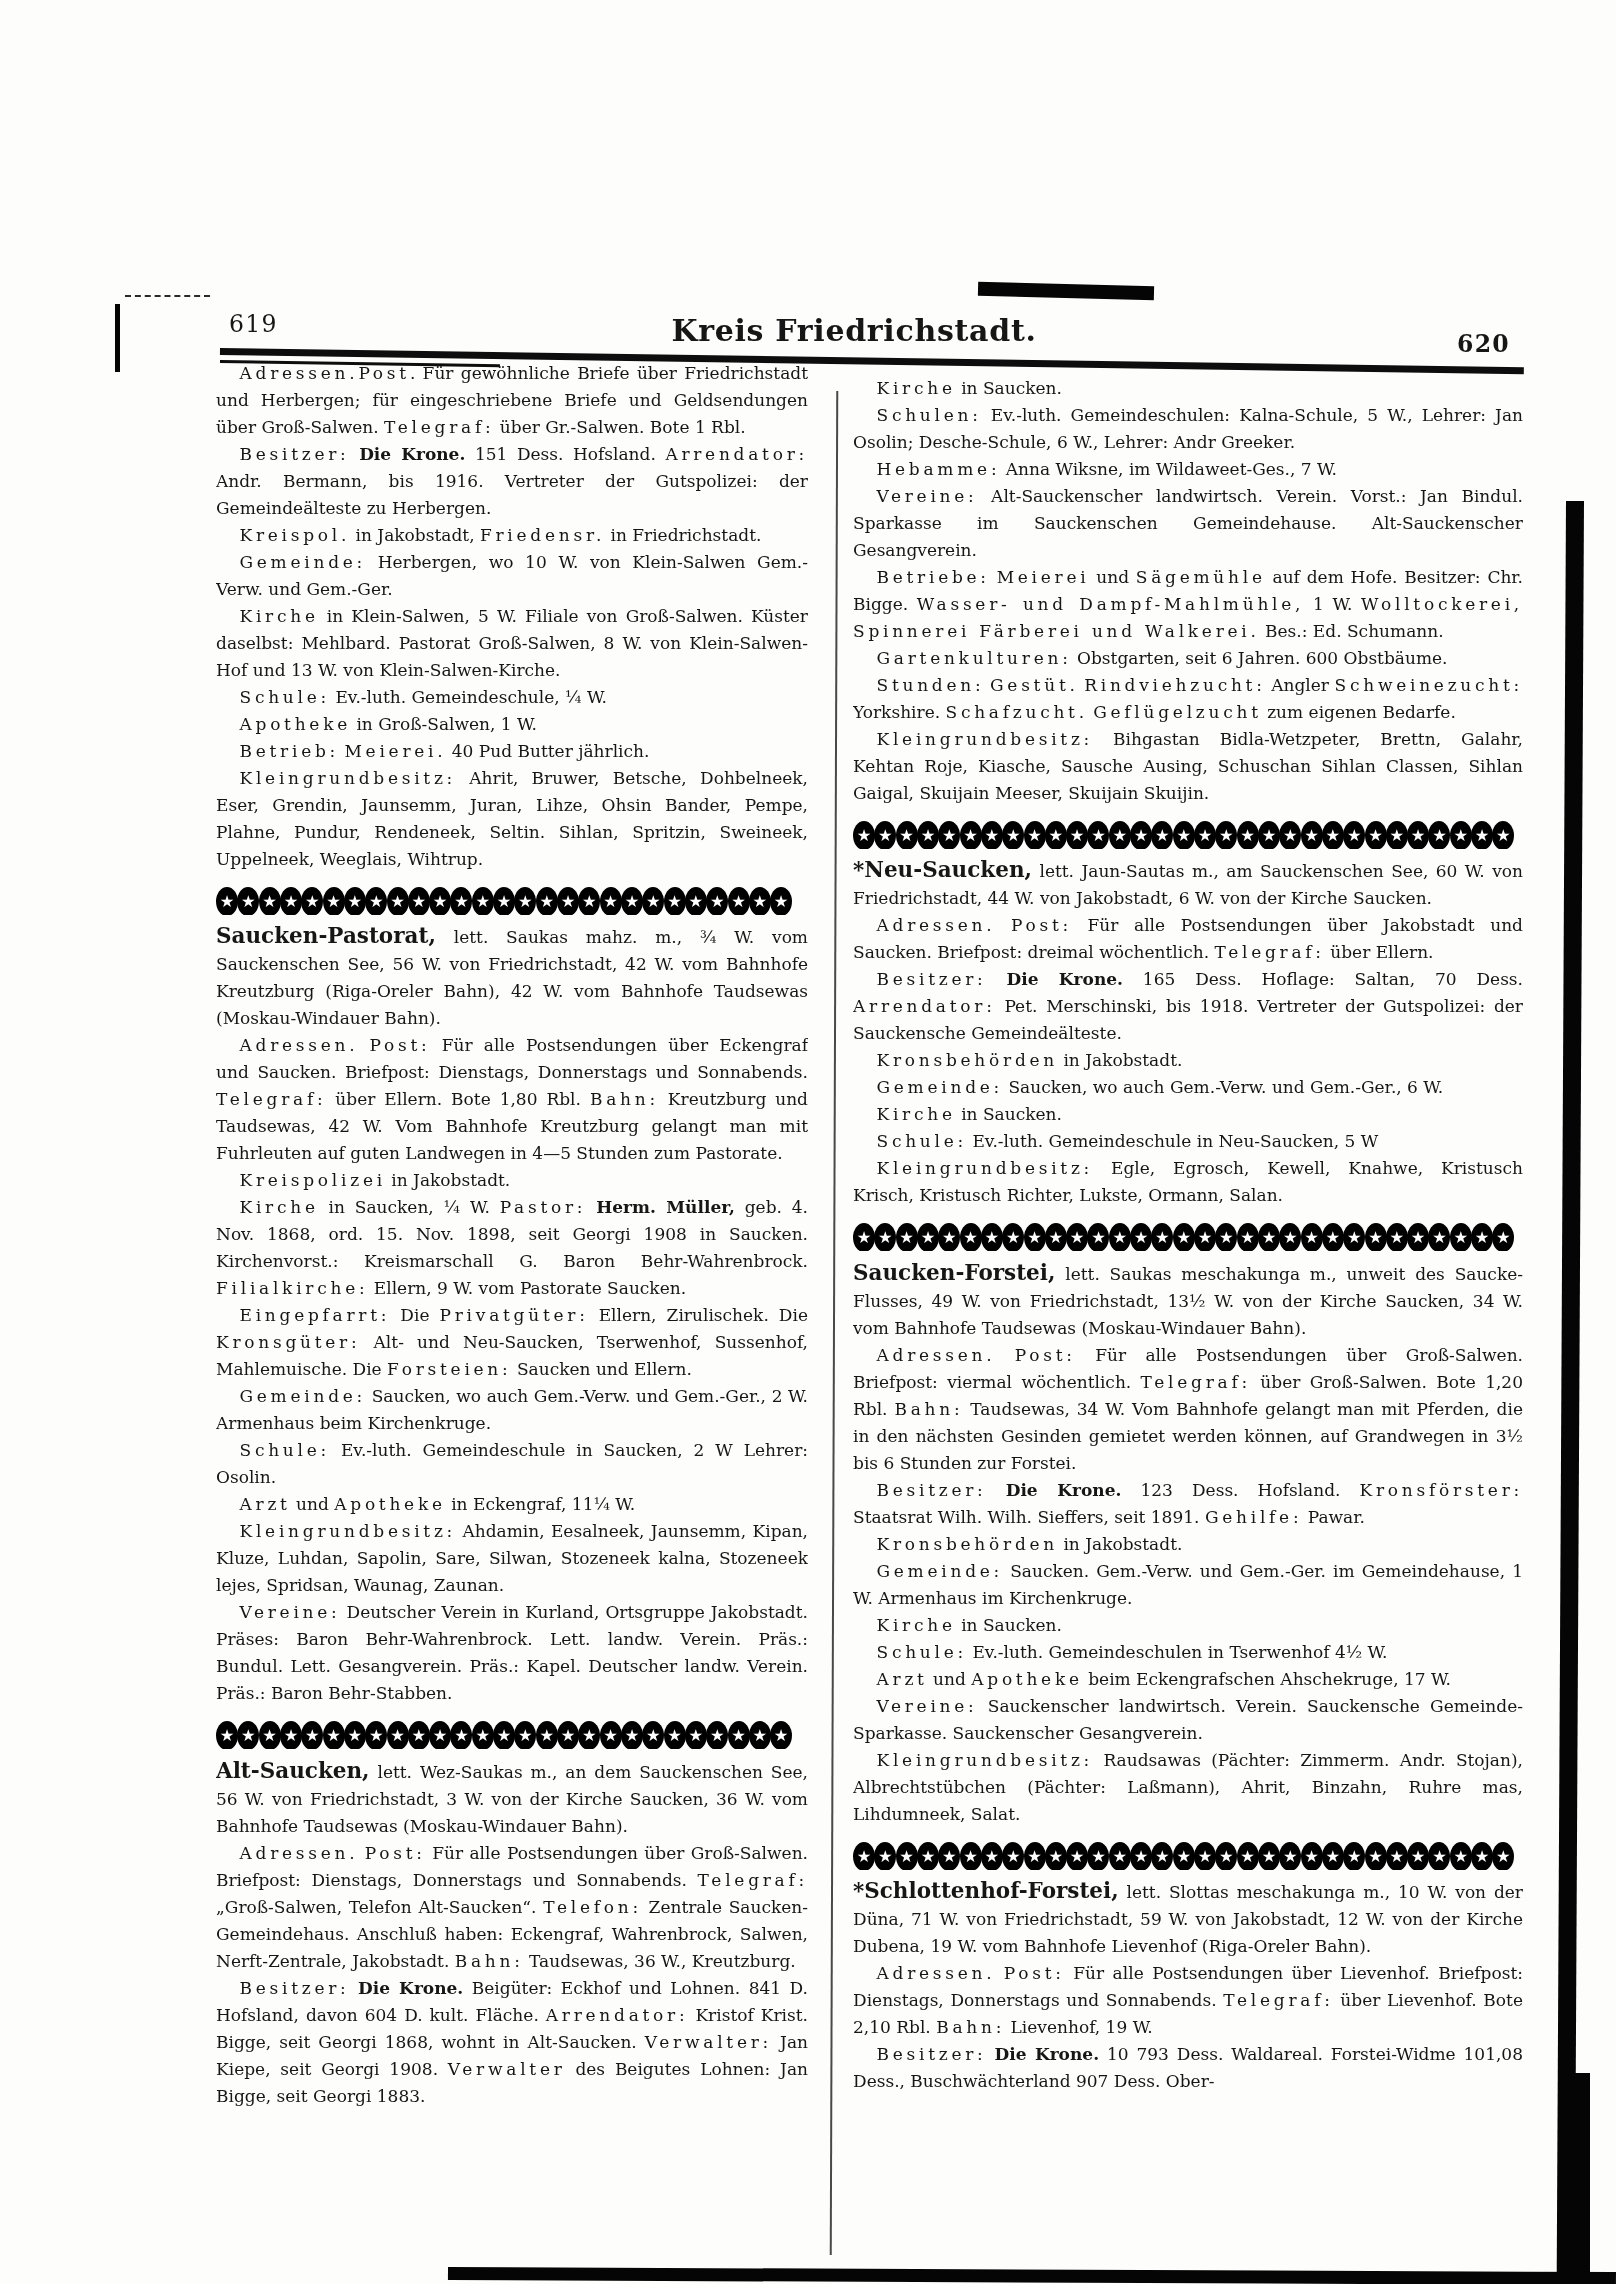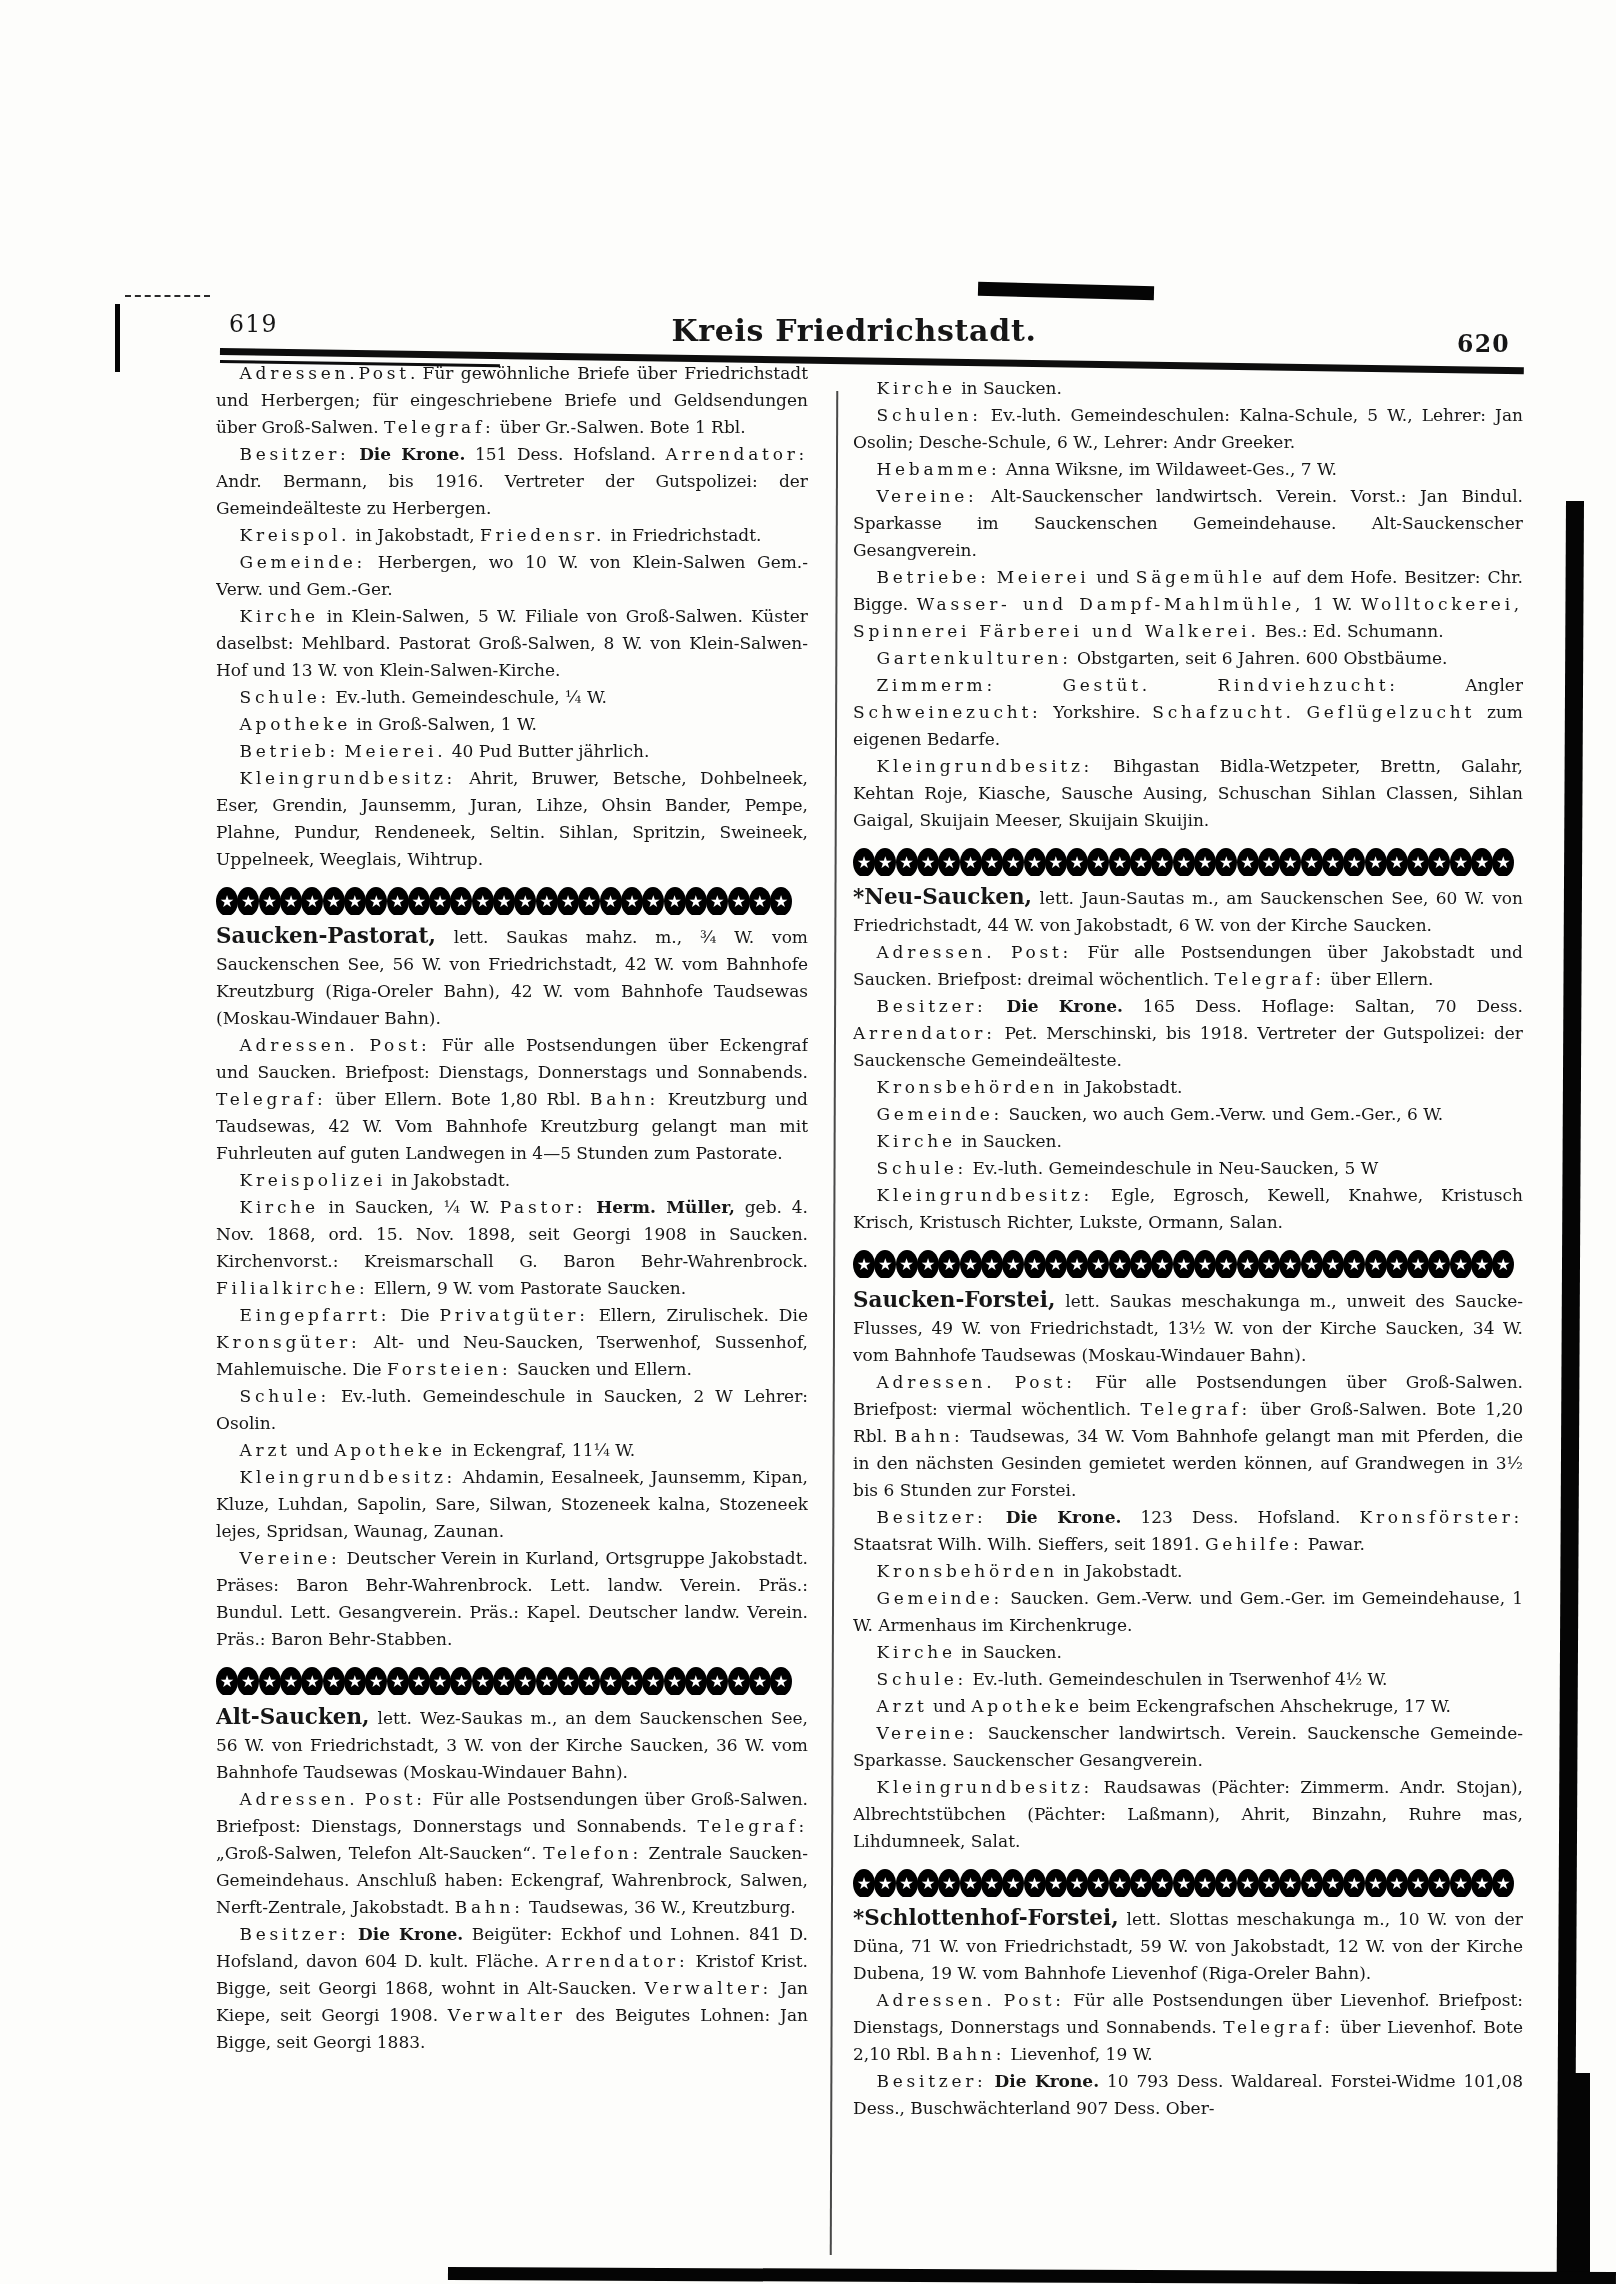--- a/index.html
+++ b/index.html
@@ -90,37 +90,38 @@
       <p class="p"><span class="sp">Schule:</span><span>  Ev.-luth. Gemeindeschule, ¼ W.</span></p>
       <p class="p"><span class="sp">Apotheke</span><span>  in Groß-Salwen, 1 W.</span></p>
       <p class="p"><span class="sp">Betrieb:</span><span>  </span><span class="sp">Meierei.</span><span>  40 Pud Butter jährlich.</span></p>
       <p class="p"><span class="sp">Kleingrundbesitz:</span><span>  Ahrit, Bruwer, Betsche, Dohbelneek, Eser, Grendin, Jaunsemm, Juran, Lihze, Ohsin Bander, Pempe, Plahne, Pundur, Rendeneek, Seltin. Sihlan, Spritzin, Sweineek, Uppelneek, Weeglais, Wihtrup.</span></p>
       <div class="ornament"><span class="orn-star">★</span><span class="orn-star">★</span><span class="orn-star">★</span><span class="orn-star">★</span><span class="orn-star">★</span><span class="orn-star">★</span><span class="orn-star">★</span><span class="orn-star">★</span><span class="orn-star">★</span><span class="orn-star">★</span><span class="orn-star">★</span><span class="orn-star">★</span><span class="orn-star">★</span><span class="orn-star">★</span><span class="orn-star">★</span><span class="orn-star">★</span><span class="orn-star">★</span><span class="orn-star">★</span><span class="orn-star">★</span><span class="orn-star">★</span><span class="orn-star">★</span><span class="orn-star">★</span><span class="orn-star">★</span><span class="orn-star">★</span><span class="orn-star">★</span><span class="orn-star">★</span><span class="orn-star">★</span></div>
       <p class="entry"><span class="eb">Saucken-Pastorat,</span><span> lett. Saukas mahz. m., ¾ W. vom Sauckenschen See, 56 W. von Friedrichstadt, 42 W. vom Bahnhofe Kreutzburg (Riga-Oreler Bahn), 42 W. vom Bahnhofe Taudsewas (Moskau-Windauer Bahn).</span></p>
       <p class="p"><span class="sp">Adressen.</span><span>  </span><span class="sp">Post:</span><span>  Für alle Postsendungen über Eckengraf und Saucken.  Briefpost: Dienstags, Donnerstags und Sonnabends.  </span><span class="sp">Telegraf:</span><span>  über Ellern.  Bote 1,80 Rbl.  </span><span class="sp">Bahn:</span><span>  Kreutzburg und Taudsewas, 42 W.  Vom Bahnhofe Kreutzburg gelangt man mit Fuhrleuten auf guten Landwegen in 4—5 Stunden zum Pastorate.</span></p>
       <p class="p"><span class="sp">Kreispolizei</span><span>  in Jakobstadt.</span></p>
       <p class="p"><span></span><span class="sp">Kirche</span><span>  in Saucken, ¼ W.  </span><span class="sp">Pastor:</span><span>  </span><span class="b">Herm. Müller,</span><span>  geb. 4. Nov. 1868, ord. 15. Nov. 1898, seit Georgi 1908 in Saucken.  Kirchenvorst.: Kreismarschall G. Baron Behr-Wahrenbrock.  </span><span class="sp">Filialkirche:</span><span>  Ellern, 9 W. vom Pastorate Saucken.</span></p>
       <p class="p"><span class="sp">Eingepfarrt:</span><span>  Die </span><span class="sp">Privatgüter:</span><span>  Ellern, Zirulischek.  Die </span><span class="sp">Kronsgüter:</span><span>  Alt- und Neu-Saucken, Tserwenhof, Sussenhof, Mahlemuische.  Die </span><span class="sp">Forsteien:</span><span>  Saucken und Ellern.</span></p>
+      <p class="p"><span class="sp">Gemeinde:</span><span>  Saucken, wo auch Gem.-Verw. und Gem.-Ger., 2 W.  Armenhaus beim Kirchenkruge.</span></p>
       <p class="p"><span class="sp">Schule:</span><span>  Ev.-luth. Gemeindeschule in Saucken, 2 W  Lehrer: Osolin.</span></p>
       <p class="p"><span class="sp">Arzt</span><span>  und  </span><span class="sp">Apotheke</span><span>  in Eckengraf, 11¼ W.</span></p>
       <p class="p"><span class="sp">Kleingrundbesitz:</span><span>  Ahdamin, Eesalneek, Jaunsemm, Kipan, Kluze, Luhdan, Sapolin, Sare, Silwan, Stozeneek kalna, Stozeneek lejes, Spridsan, Waunag, Zaunan.</span></p>
       <p class="p"><span class="sp">Vereine:</span><span>  Deutscher Verein in Kurland, Ortsgruppe Jakobstadt.  Präses: Baron Behr-Wahrenbrock.  Lett. landw. Verein.  Präs.: Bundul.  Lett. Gesangverein.  Präs.: Kapel.  Deutscher landw. Verein.  Präs.: Baron Behr-Stabben.</span></p>
       <div class="ornament"><span class="orn-star">★</span><span class="orn-star">★</span><span class="orn-star">★</span><span class="orn-star">★</span><span class="orn-star">★</span><span class="orn-star">★</span><span class="orn-star">★</span><span class="orn-star">★</span><span class="orn-star">★</span><span class="orn-star">★</span><span class="orn-star">★</span><span class="orn-star">★</span><span class="orn-star">★</span><span class="orn-star">★</span><span class="orn-star">★</span><span class="orn-star">★</span><span class="orn-star">★</span><span class="orn-star">★</span><span class="orn-star">★</span><span class="orn-star">★</span><span class="orn-star">★</span><span class="orn-star">★</span><span class="orn-star">★</span><span class="orn-star">★</span><span class="orn-star">★</span><span class="orn-star">★</span><span class="orn-star">★</span></div>
       <p class="entry"><span class="eb">Alt-Saucken,</span><span> lett. Wez-Saukas m., an dem Sauckenschen See, 56 W. von Friedrichstadt, 3 W. von der Kirche Saucken, 36 W. vom Bahnhofe Taudsewas (Moskau-Windauer Bahn).</span></p>
       <p class="p"><span class="sp">Adressen.</span><span>  </span><span class="sp">Post:</span><span>  Für alle Postsendungen über Groß-Salwen.  Briefpost: Dienstags, Donnerstags und Sonnabends.  </span><span class="sp">Telegraf:</span><span>  „Groß-Salwen, Telefon Alt-Saucken“.  </span><span class="sp">Telefon:</span><span>  Zentrale Saucken-Gemeindehaus.  Anschluß haben: Eckengraf, Wahrenbrock, Salwen, Nerft-Zentrale, Jakobstadt.  </span><span class="sp">Bahn:</span><span>  Taudsewas, 36 W., Kreutzburg.</span></p>
       <p class="p"><span class="sp">Besitzer:</span><span>  </span><span class="b">Die Krone.</span><span>  Beigüter: Eckhof und Lohnen. 841 D. Hofsland, davon 604 D. kult. Fläche. </span><span class="sp">Arrendator:</span><span>  Kristof Krist. Bigge, seit Georgi 1868, wohnt in Alt-Saucken.  </span><span class="sp">Verwalter:</span><span>  Jan Kiepe, seit Georgi 1908.  </span><span class="sp">Verwalter</span><span>  des Beigutes Lohnen: Jan Bigge, seit Georgi 1883.</span></p>
     </div>
   <div class="col col-right" id="col-right">
       <p class="p"><span></span><span class="sp">Kirche</span><span>  in Saucken.</span></p>
       <p class="p"><span class="sp">Schulen:</span><span>  Ev.-luth.  Gemeindeschulen:  Kalna-Schule, 5 W., Lehrer: Jan Osolin;  Desche-Schule, 6 W., Lehrer: Andr Greeker.</span></p>
       <p class="p"><span class="sp">Hebamme:</span><span>  Anna Wiksne, im Wildaweet-Ges., 7 W.</span></p>
       <p class="p"><span class="sp">Vereine:</span><span>  Alt-Sauckenscher landwirtsch. Verein.  Vorst.: Jan Bindul.  Sparkasse im Sauckenschen Gemeindehause.  Alt-Sauckenscher Gesangverein.</span></p>
       <p class="p"><span class="sp">Betriebe:</span><span>  </span><span class="sp">Meierei</span><span>  und  </span><span class="sp">Sägemühle</span><span>  auf dem Hofe.  Besitzer: Chr. Bigge.  </span><span class="sp">Wasser- und Dampf-Mahlmühle,</span><span>  1 W.  </span><span class="sp">Wolltockerei, Spinnerei Färberei und Walkerei.</span><span>  Bes.: Ed. Schumann.</span></p>
       <p class="p"><span class="sp">Gartenkulturen:</span><span>  Obstgarten, seit 6 Jahren.  600 Obstbäume.</span></p>
-      <p class="p"><span class="sp">Zimmerm:</span><span>  </span><span class="sp">Gestüt.</span><span>  </span><span class="sp">Rindviehzucht:</span><span>  Angler  </span><span class="sp">Schweinezucht:</span><span>  Yorkshire.  </span><span class="sp">Schafzucht.</span><span>  </span><span class="sp">Geflügelzucht</span><span>  zum eigenen Bedarfe.</span></p>
+      <p class="p"><span class="sp">Stunden:</span><span>  </span><span class="sp">Gestüt.</span><span>  </span><span class="sp">Rindviehzucht:</span><span>  Angler  </span><span class="sp">Schweinezucht:</span><span>  Yorkshire.  </span><span class="sp">Schafzucht.</span><span>  </span><span class="sp">Geflügelzucht</span><span>  zum eigenen Bedarfe.</span></p>
       <p class="p"><span></span></p>
       <p class="p"><span class="sp">Kleingrundbesitz:</span><span>  Bihgastan Bidla-Wetzpeter, Brettn, Galahr, Kehtan Roje, Kiasche, Sausche Ausing, Schuschan Sihlan Classen, Sihlan Gaigal, Skuijain Meeser, Skuijain Skuijin.</span></p>
       <div class="ornament"><span class="orn-star">★</span><span class="orn-star">★</span><span class="orn-star">★</span><span class="orn-star">★</span><span class="orn-star">★</span><span class="orn-star">★</span><span class="orn-star">★</span><span class="orn-star">★</span><span class="orn-star">★</span><span class="orn-star">★</span><span class="orn-star">★</span><span class="orn-star">★</span><span class="orn-star">★</span><span class="orn-star">★</span><span class="orn-star">★</span><span class="orn-star">★</span><span class="orn-star">★</span><span class="orn-star">★</span><span class="orn-star">★</span><span class="orn-star">★</span><span class="orn-star">★</span><span class="orn-star">★</span><span class="orn-star">★</span><span class="orn-star">★</span><span class="orn-star">★</span><span class="orn-star">★</span><span class="orn-star">★</span><span class="orn-star">★</span><span class="orn-star">★</span><span class="orn-star">★</span><span class="orn-star">★</span></div>
       <p class="entry"><span class="eb">*Neu-Saucken,</span><span> lett. Jaun-Sautas m., am Sauckenschen See, 60 W. von Friedrichstadt, 44 W. von Jakobstadt, 6 W. von der Kirche Saucken.</span></p>
       <p class="p"><span class="sp">Adressen.</span><span>  </span><span class="sp">Post:</span><span>  Für alle Postsendungen über Jakobstadt und Saucken.  Briefpost:  dreimal wöchentlich.  </span><span class="sp">Telegraf:</span><span>  über Ellern.</span></p>
       <p class="p"><span class="sp">Besitzer:</span><span>  </span><span class="b">Die Krone.</span><span>  165 Dess.  Hoflage: Saltan, 70 Dess.  </span><span class="sp">Arrendator:</span><span>  Pet. Merschinski, bis 1918.  Vertreter der Gutspolizei: der Sauckensche Gemeindeälteste.</span></p>
       <p class="p"><span class="sp">Kronsbehörden</span><span>  in Jakobstadt.</span></p>
       <p class="p"><span class="sp">Gemeinde:</span><span>  Saucken, wo auch Gem.-Verw. und Gem.-Ger., 6 W.</span></p>
       <p class="p"><span></span><span class="sp">Kirche</span><span>  in Saucken.</span></p>
       <p class="p"><span class="sp">Schule:</span><span>  Ev.-luth. Gemeindeschule in Neu-Saucken, 5 W</span></p>

